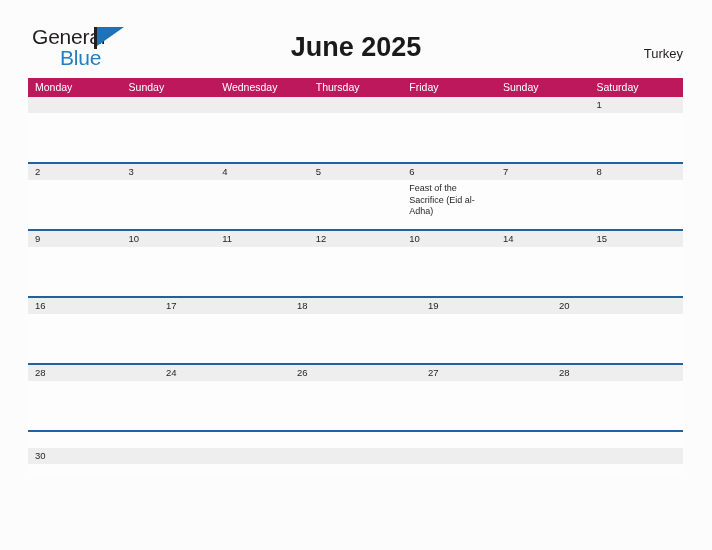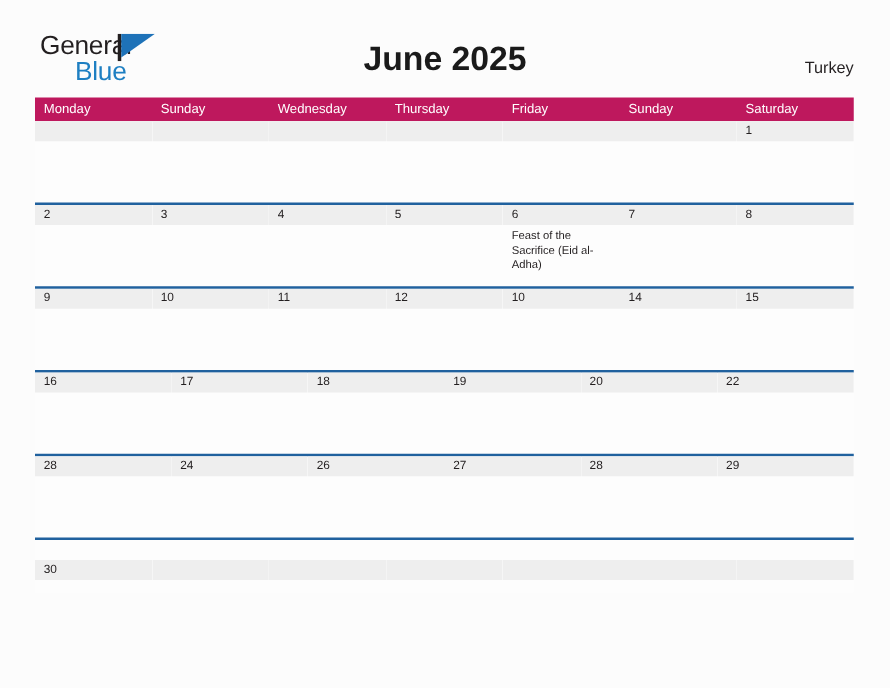--- a/index.html
+++ b/index.html
@@ -321,25 +321,20 @@
           <div class="day-cell">
             <div class="day-strip">
               <div class="day-number">19</div>
             </div>
           </div>
           <div class="day-cell">
             <div class="day-strip">
               <div class="day-number">20</div>
             </div>
           </div>
-          <div class="day-cell">
-            <div class="day-strip">
-              <div class="day-number">22</div>
-            </div>
-          </div>
         </div>
       </div>
       <div class="week-row">
         <div class="week-cells">
           <div class="day-cell">
             <div class="day-strip">
               <div class="day-number">28</div>
             </div>
           </div>
           <div class="day-cell">
@@ -353,25 +348,20 @@
             </div>
           </div>
           <div class="day-cell">
             <div class="day-strip">
               <div class="day-number">27</div>
             </div>
           </div>
           <div class="day-cell">
             <div class="day-strip">
               <div class="day-number">28</div>
-            </div>
-          </div>
-          <div class="day-cell">
-            <div class="day-strip">
-              <div class="day-number">29</div>
             </div>
           </div>
         </div>
       </div>
       <div class="week-row short">
         <div class="week-cells">
           <div class="day-cell">
             <div class="day-strip">
               <div class="day-number">30</div>
             </div>

